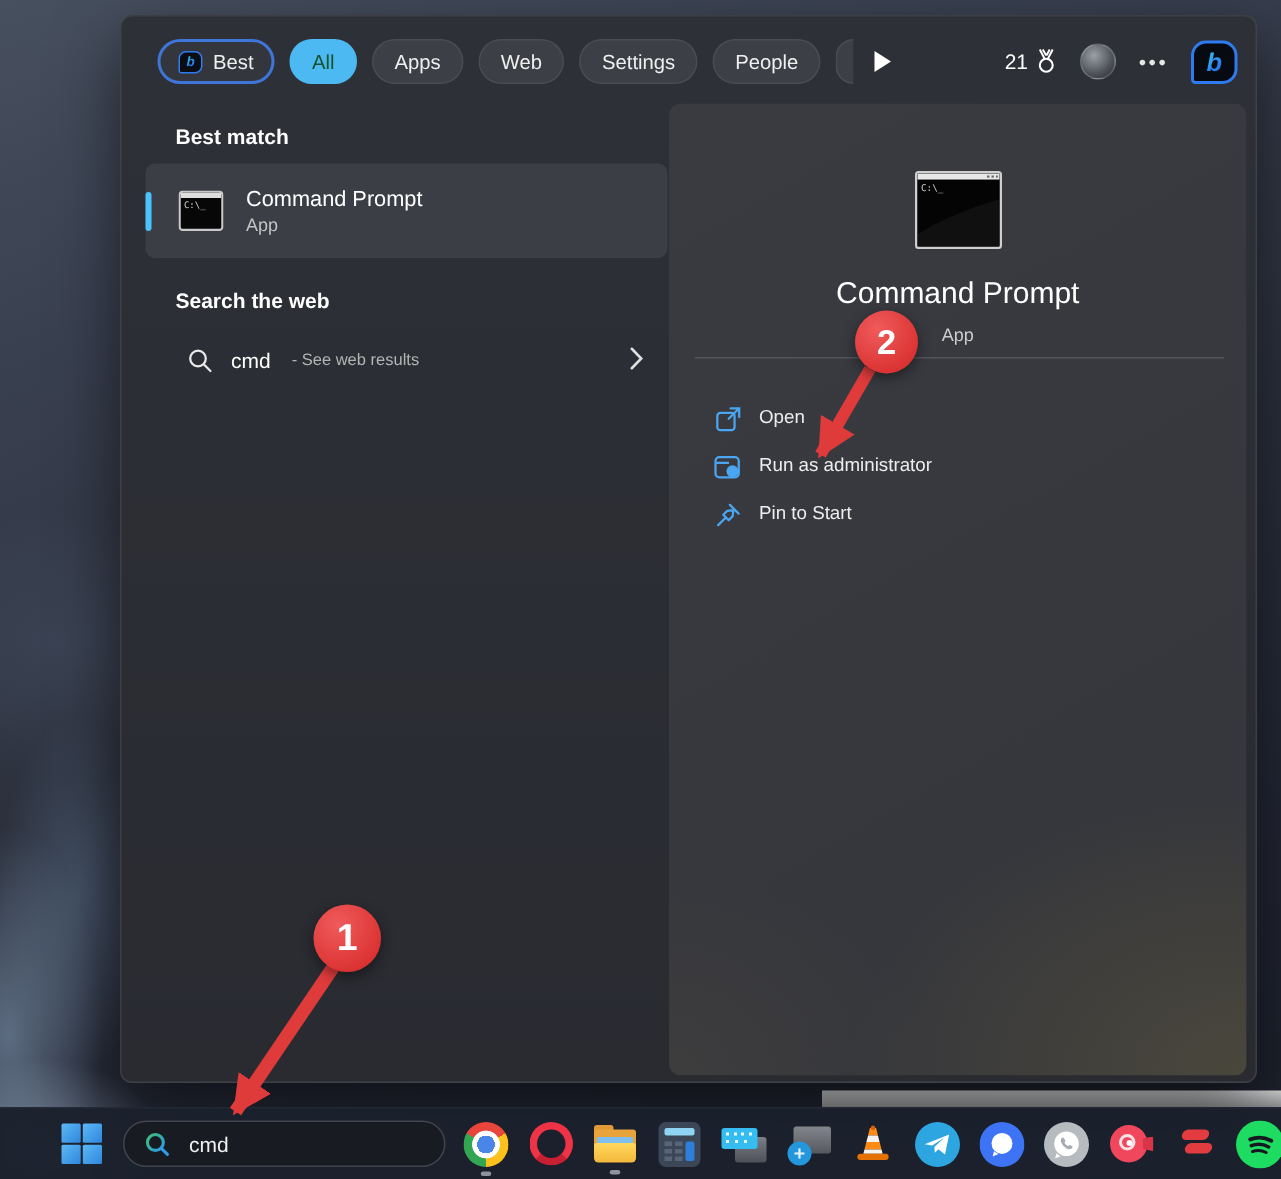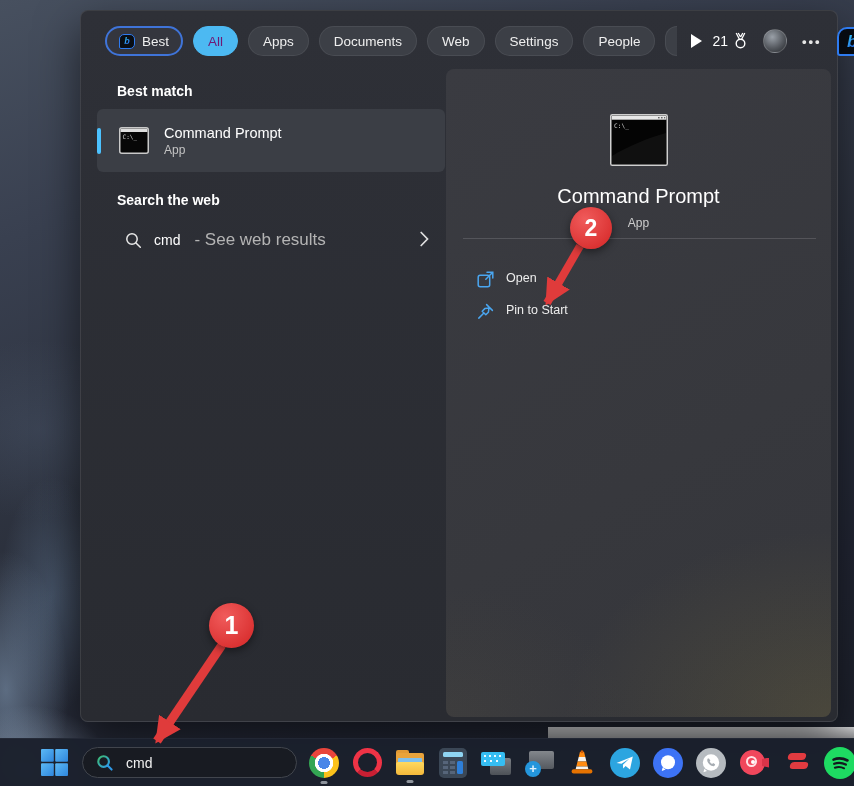--- a/index.html
+++ b/index.html
@@ -25,21 +25,21 @@
     border-radius:8px;background:linear-gradient(#2e3037,#292b31);
     border:1px solid rgba(255,255,255,.09);
     box-shadow:0 18px 44px rgba(0,0,0,.55);z-index:10;}
 
   
   .tabbar{position:absolute;left:24px;right:12px;top:14px;height:32px;
     display:flex;align-items:center;gap:10px;white-space:nowrap;}
   .pill{height:30px;border-radius:16px;background:#3c3f46;border:1px solid rgba(255,255,255,.07);
     color:#efefef;font-size:13.5px;display:flex;align-items:center;padding:0 14px;flex:0 0 auto;}
   .pill.chat{border:2px solid #3f74d9;background:rgba(58,61,70,.55);gap:7px;padding:0 12px;}
-  .pill.active{background:#4cb9f2;border:1px solid #4cb9f2;color:#701a75;}
+  .pill.active{background:#4cb9f2;border:1px solid #4cb9f2;color:#14532d;}
   .pill.partial{width:12px;padding:0;border-radius:16px 0 0 16px;border-right:none;margin-left:0;}
   .play-tri{width:0;height:0;border-left:11px solid #fff;border-top:7px solid transparent;
     border-bottom:7px solid transparent;margin-left:4px;flex:0 0 auto;}
   .tab-right{margin-left:auto;display:flex;align-items:center;gap:15px;flex:0 0 auto;}
   .rewards{display:flex;align-items:center;gap:5px;color:#fff;font-size:14px;}
   .avatar{width:24px;height:24px;border-radius:50%;
     background:radial-gradient(circle at 38% 32%,#9aa0a8,#55595f 55%,#2e3136 90%);
     border:1px solid rgba(255,255,255,.18);}
   .more-dots{color:#e6e6e6;font-size:13px;letter-spacing:2px;font-weight:bold;}
   .bing-logo{width:31px;height:29px;border:2px solid #2e7bf0;border-radius:10px 10px 10px 3px;
@@ -55,21 +55,21 @@
   .sec-head{position:absolute;left:36px;color:#fff;font-size:14px;font-weight:bold;}
   .bm-row{position:absolute;left:16px;top:98px;width:348px;height:63px;border-radius:6px;
     background:#3b3e45;display:flex;align-items:center;padding-left:22px;gap:15px;}
   .bm-accent{position:absolute;left:0;top:19px;width:3.5px;height:26px;border-radius:2px;background:#4cc2ff;}
   .bm-texts{display:flex;flex-direction:column;gap:2px;}
   .bm-title{color:#fff;font-size:14.5px;}
   .bm-sub{color:#c3c3c3;font-size:12px;}
   .web-row{position:absolute;left:16px;top:206px;width:348px;height:46px;border-radius:6px;
     display:flex;align-items:center;padding-left:28px;gap:12px;}
   .web-query{color:#fff;font-size:14px;}
-  .web-suffix{color:#b4b4b4;font-size:17px;margin-left:2px;}
+  .web-suffix{color:#b4b4b4;font-size:11px;margin-left:2px;}
   .web-chevron{position:absolute;right:16px;top:14px;}
 
   
   .detail-card{position:absolute;left:365px;top:58px;width:385px;height:648px;border-radius:8px;
     background:
       radial-gradient(430px 300px at 100% 100%, rgba(136,122,62,.25), transparent 62%),
       radial-gradient(300px 220px at 0% 100%, rgba(110,100,70,.12), transparent 60%),
       linear-gradient(150deg,#3a3b41 0%,#37383d 60%,#35363b 100%);}
   .card-icon{position:absolute;left:50%;top:45px;transform:translateX(-50%);}
   .card-title{position:absolute;top:116px;left:0;right:0;text-align:center;color:#fff;font-size:20px;}
@@ -162,23 +162,20 @@
           </span>
         <span>Best</span>
       </div>
       <div class="pill active">
           <span>All</span>
         </div>
       <div class="pill">
           <span>Apps</span>
         </div>
       <div class="pill">
-          <span>Documents</span>
-        </div>
-      <div class="pill">
           <span>Web</span>
         </div>
       <div class="pill">
           <span>Settings</span>
         </div>
       <div class="pill">
           <span>People</span>
         </div>
       <div class="pill partial"></div>
       <div class="play-tri"></div>
@@ -243,20 +240,30 @@
 
       <div class="actions">
         <div class="action-row">
           <span class="aicon">
             <svg width="17" height="17" viewBox="0 0 17 17">
               <rect x="1.2" y="4.3" width="11.5" height="11.5" rx="2" stroke="#4aa6f0" stroke-width="1.5" fill="none"></rect>
               <path d="M10 1.2 H15.8 V7 M15.5 1.5 L8.8 8.2" stroke="#4aa6f0" stroke-width="1.5" fill="none" stroke-linecap="round"></path>
             </svg>
             </span>
           <span>Open</span>
+        </div>
+        <div class="action-row">
+          <span class="aicon">
+            <svg width="18" height="17" viewBox="0 0 18 17">
+              <rect x="1" y="1.8" width="15.5" height="13.5" rx="2.6" stroke="#4aa6f0" stroke-width="1.5" fill="none"></rect>
+              <line x1="1.4" y1="5.6" x2="10" y2="5.6" stroke="#4aa6f0" stroke-width="1.5"></line>
+              <circle cx="12.3" cy="11.2" r="4" fill="#4aa6f0"></circle>
+            </svg>
+            </span>
+          <span>Run as administrator</span>
         </div>
         <div class="action-row">
           <span class="aicon">
             <svg width="17" height="17" viewBox="0 0 17 17">
               <path d="M9.6 1.6 L15.4 7.4 M12.9 4.9 L7.8 5.6 5.2 8.2 8.8 11.8 11.4 9.2 12.1 4.1 M6.9 10 L1.8 15.1" stroke="#4aa6f0" stroke-width="1.5" fill="none" stroke-linecap="round" stroke-linejoin="round"></path>
             </svg>
             </span>
           <span>Pin to Start</span>
         </div>
       </div>

